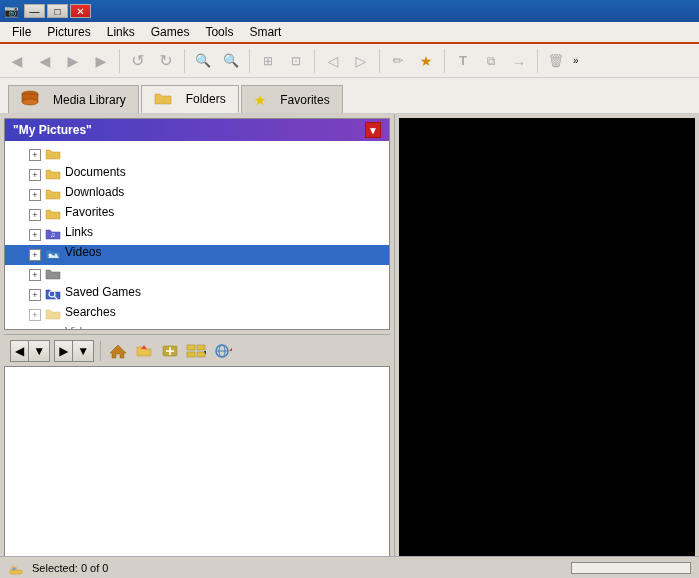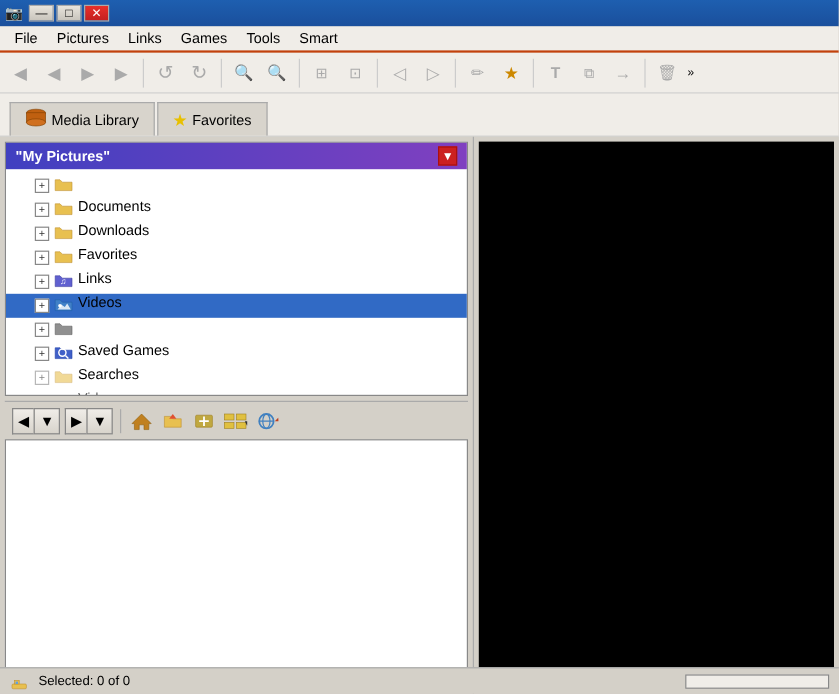--- a/index.html
+++ b/index.html
@@ -80,21 +80,21 @@
     
     #tabs-area {
       background: #f0ede8;
       display: flex;
       align-items: flex-end;
       padding: 4px 8px 0 8px;
       border-bottom: 1px solid #ccc;
       height: 36px;
     }
     .tab {
-      display: flex; align-items: center; gap: 4px;
+      display: flex; align-items: center; gap: 14px;
       padding: 4px 12px;
       border: 1px solid #aaa;
       border-bottom: none;
       background: #d8d4cc;
       cursor: pointer;
       margin-right: 2px;
       height: 28px;
     }
     .tab.active { background: #f0ede8; border-bottom: 1px solid #f0ede8; }
     .tab-icon { font-size: 14px; }
@@ -313,20 +313,28 @@
 <div id="tabs-area">
   <div class="tab">
     <span class="tab-icon">
       <svg width="18" height="16" viewBox="0 0 18 16">
         <ellipse cx="9" cy="4" rx="8" ry="3" fill="#c06010" stroke="#804000" stroke-width="0.5"></ellipse>
         <rect x="1" y="4" width="16" height="8" fill="#c06010" stroke="#804000" stroke-width="0.5"></rect>
         <ellipse cx="9" cy="12" rx="8" ry="3" fill="#d07020" stroke="#804000" stroke-width="0.5"></ellipse>
       </svg>
     </span>
     <span class="tab-label">Media Library</span>
+  </div>
+  <div class="tab active">
+    <span class="tab-icon">
+      <svg width="18" height="16" viewBox="0 0 18 16">
+        <path d="M1,4 L1,14 L17,14 L17,6 L8,6 L6,4 Z" fill="#e8c050" stroke="#c09030" stroke-width="0.5"></path>
+      </svg>
+    </span>
+    <span class="tab-label">Folders</span>
   </div>
   <div class="tab">
     <span class="tab-icon" style="color:#e8c000;font-size:14px">★</span>
     <span class="tab-label">Favorites</span>
   </div>
 </div>
 
 <div id="main-area">
 
   <div id="left-panel">

